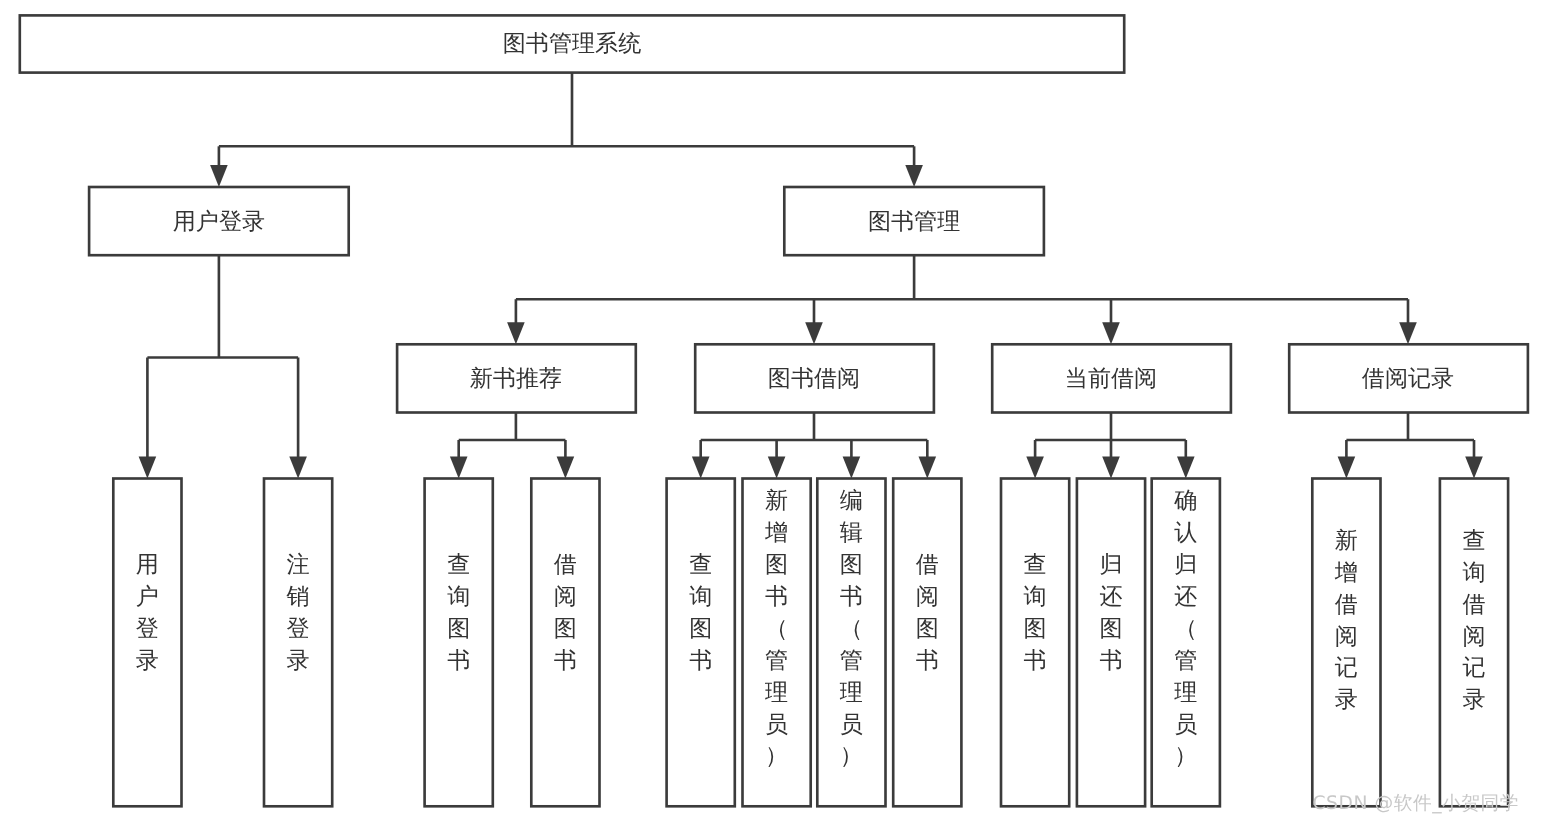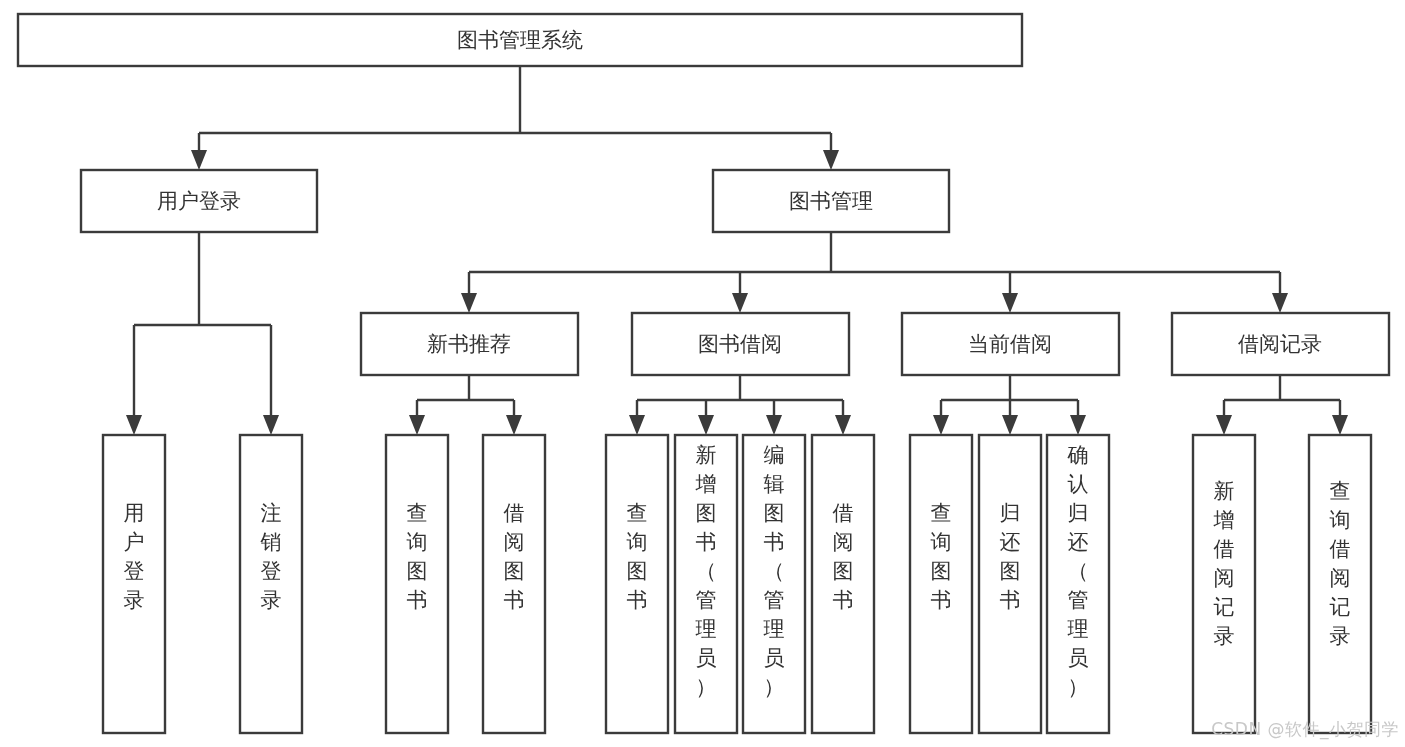--- a/index.html
+++ b/index.html
@@ -51,21 +51,21 @@
     dominant-baseline: middle;
   }
   .node-label-vertical {
     fill: #333333;
     font-family: "DejaVu Sans", "Liberation Sans", sans-serif;
     font-size: 21px;
     text-anchor: middle;
   }
   .watermark-text {
     position: absolute;
-    right: 6px;
+    right: 24px;
     bottom: 6px;
     font-family: "DejaVu Sans", "Liberation Sans", sans-serif;
     font-size: 17px;
     color: #c8c8c8;
     white-space: nowrap;
     letter-spacing: 0.5px;
   }
 </style>
 </head>
 <body>

